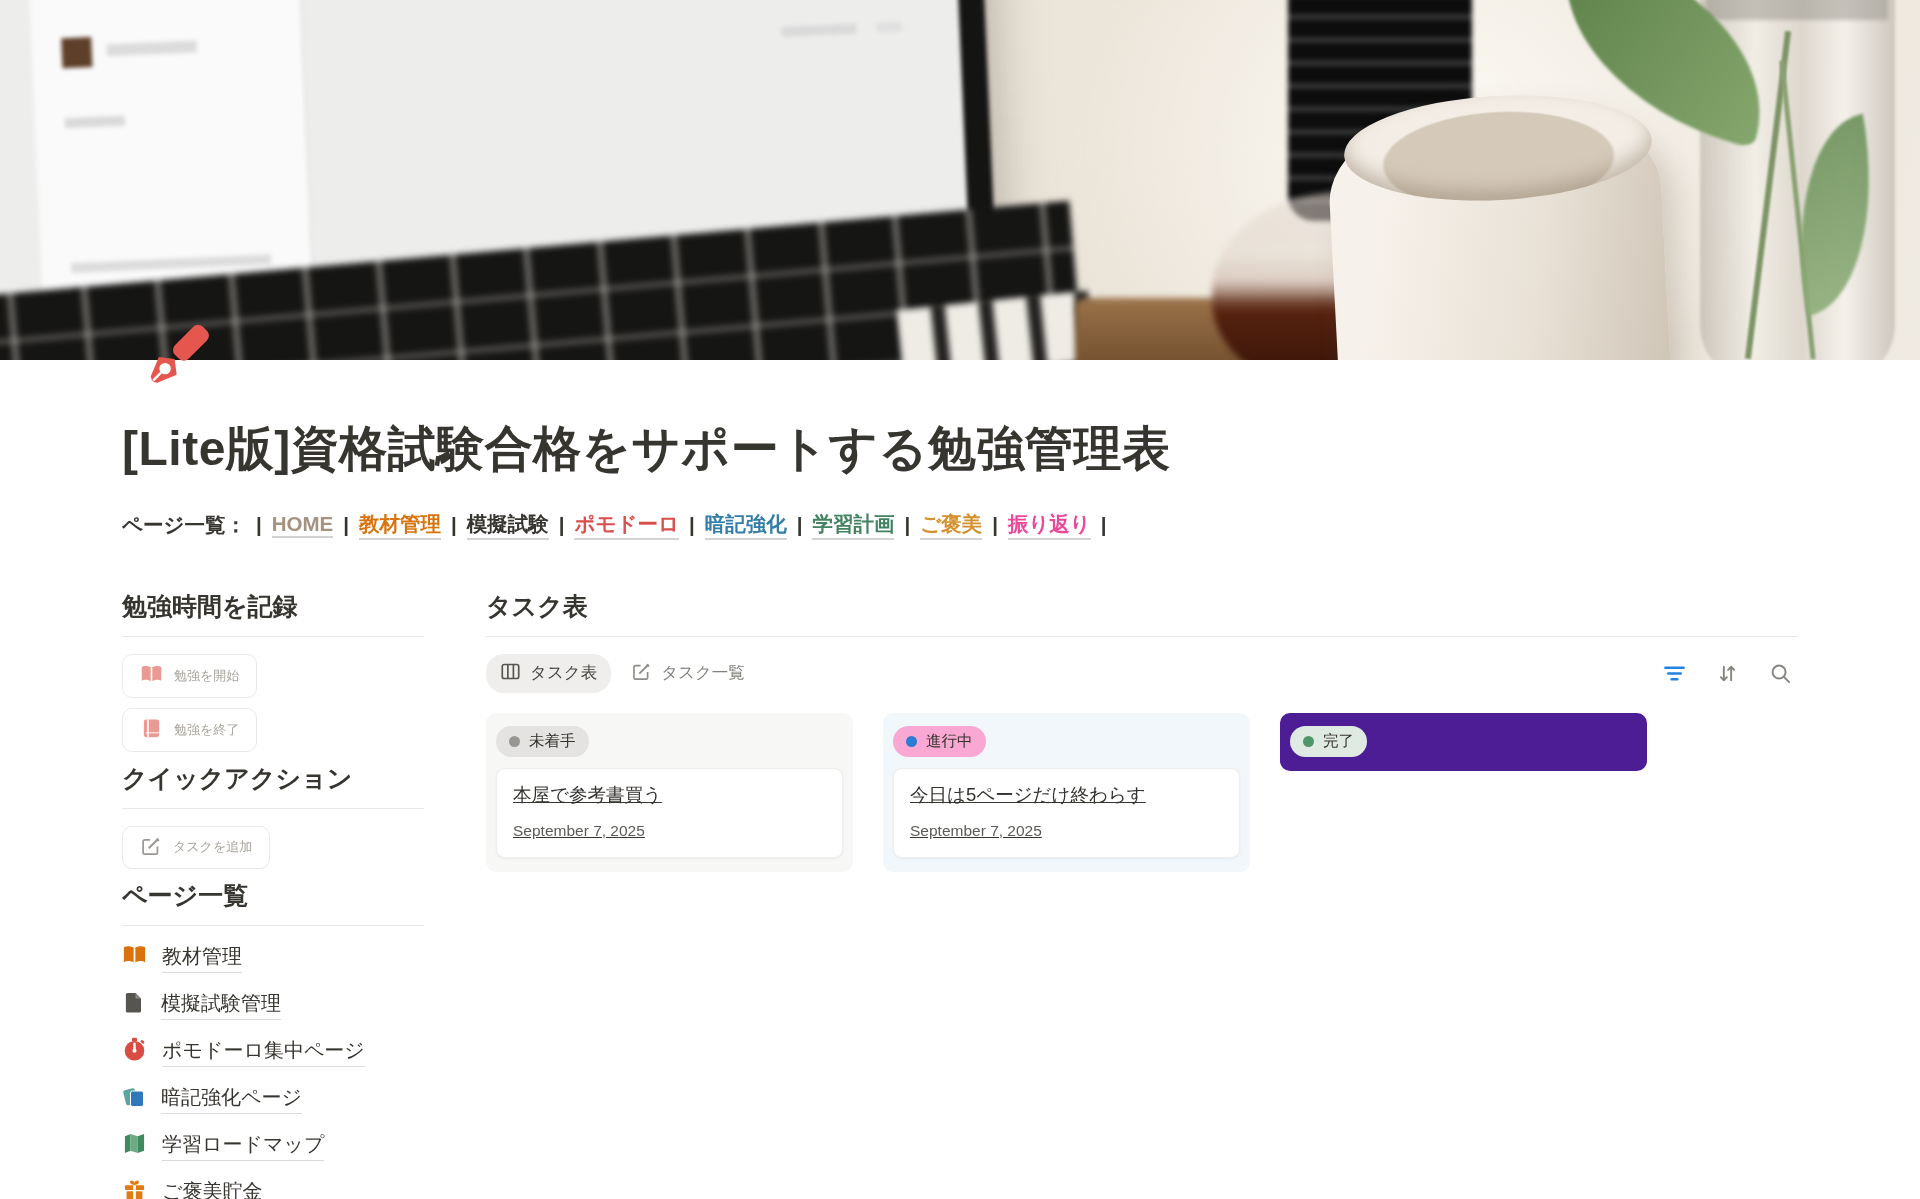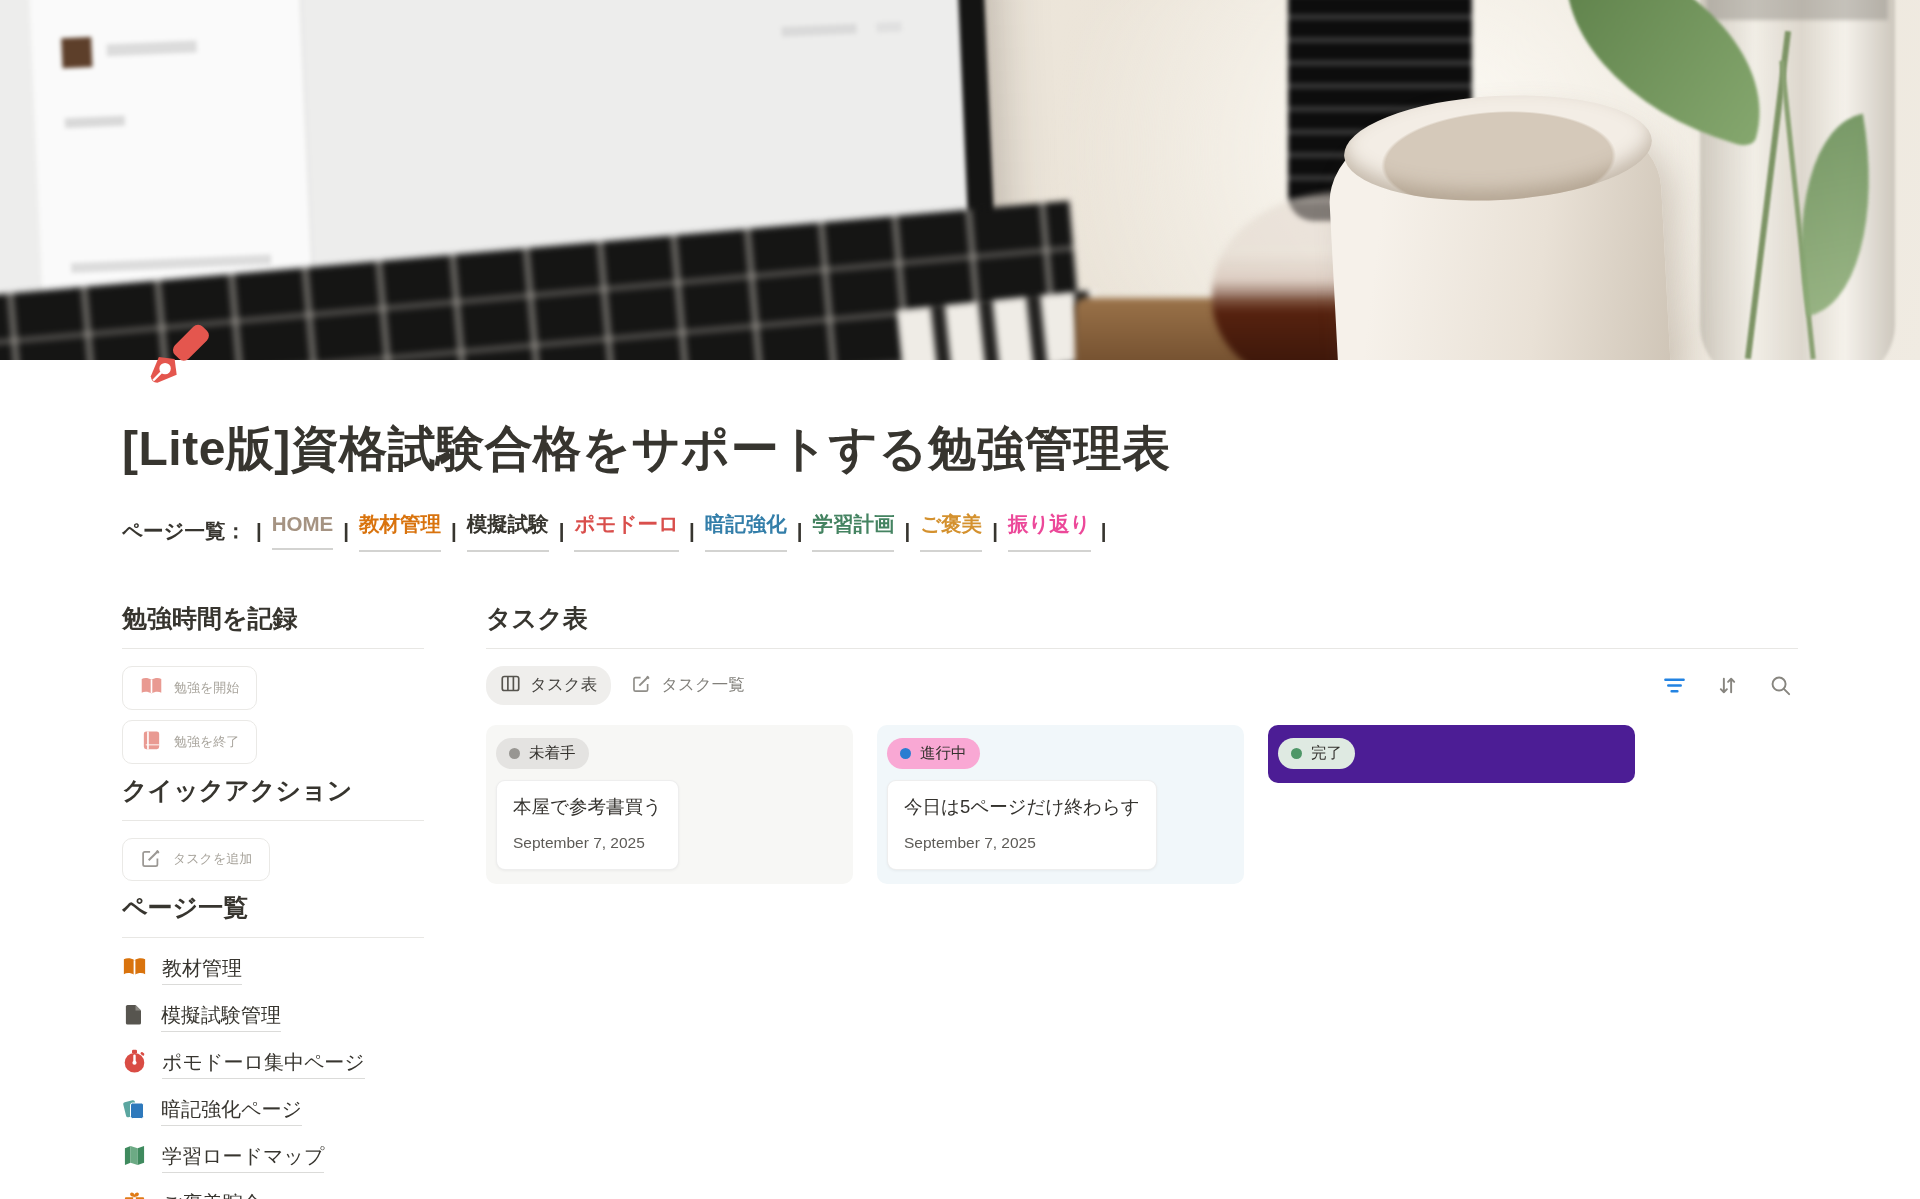--- a/index.html
+++ b/index.html
@@ -59,21 +59,21 @@
   .mug-rim{left:1344px;top:96px;width:308px;height:104px;border-radius:50%;transform:rotate(-3deg);
     background:radial-gradient(ellipse at 50% 62%,#d5c9ba 0 52%,#f3ede5 54% 100%);
     box-shadow:inset 0 -10px 18px rgba(140,122,100,.45);}
   
   .page-icon{position:absolute;left:132px;top:316px;width:84px;height:84px;z-index:5;}
   
   .content{position:relative;padding:60px 122px 0 122px;}
   h1.title{font-size:48px;line-height:1.2;font-weight:700;margin:0;letter-spacing:.5px;}
   .nav-line{margin-top:32px;font-size:20.5px;font-weight:700;display:flex;align-items:center;flex-wrap:wrap;}
   .nav-line .sep{margin:0 10px;color:#37352F;}
-  .nav-line a{cursor:pointer;text-decoration:none;border-bottom:2px solid rgba(55,53,47,.22);padding-bottom:12px;}
+  .nav-line a{cursor:pointer;text-decoration:none;border-bottom:2px solid rgba(55,53,47,.22);padding-bottom:0;}
   .lnk-c0{color:#A59382;} .lnk-c1{color:#D9730D;} .lnk-c2{color:#37352F;} .lnk-c3{color:#D94F4C;}
   .lnk-c4{color:#337EA9;} .lnk-c5{color:#448361;} .lnk-c6{color:#D4912E;} .lnk-c7{color:#ec4899;}
   .columns{display:flex;margin-top:50px;align-items:flex-start;}
   .left-col{width:302px;flex:none;}
   .right-col{flex:1;margin-left:62px;min-width:0;}
   h3.section{font-size:25px;font-weight:700;margin:0 0 13px 0;}
   .rule{border:none;border-top:1px solid #E8E7E4;margin:0 0 17px 0;}
   .sec-gap{margin-top:33px;}
   .pill-btn{display:inline-flex;align-items:center;gap:11px;background:#fff;border:1px solid #EAE9E6;
     border-radius:10px;padding:8px 17px;font-size:13px;color:#A8A49C;cursor:pointer;margin-bottom:10px;}
@@ -82,32 +82,32 @@
   .page-list{list-style:none;margin:2px 0 0 0;padding:0;}
   .page-list li{display:flex;align-items:center;gap:15px;margin-bottom:17px;cursor:pointer;}
   .page-list .plabel{font-size:20px;color:#37352F;border-bottom:1.5px solid rgba(55,53,47,.18);padding-bottom:2px;}
   
   .toolbar{display:flex;align-items:center;margin-top:2px;}
   .view-tab{display:inline-flex;align-items:center;gap:9px;font-size:16.5px;cursor:pointer;}
   .view-tab.active{background:#EFEEEC;border-radius:18px;padding:7px 14px;color:#45433F;font-weight:500;}
   .view-tab.inactive{color:#82807B;padding:7px 10px;margin-left:10px;}
   .tb-icons{margin-left:auto;display:flex;align-items:center;gap:30px;margin-right:6px;}
   .tb-icons span{cursor:pointer;display:inline-flex;}
-  .board{display:flex;gap:24px;margin-top:20px;align-items:flex-start;}
+  .board{display:flex;gap:30px;margin-top:20px;align-items:flex-start;}
   .bcol{width:347px;flex:none;border-radius:10px;padding:13px 10px 14px 10px;}
   .bcol.pending{background:#F7F7F5;}
   .bcol.progress{background:#F1F7FA;}
   .bcol.done{background:#4c1d95;}
   .gpill{display:inline-flex;align-items:center;gap:9px;border-radius:999px;padding:5px 13px;
     font-size:15.5px;color:#34322E;font-weight:500;}
   .gpill .dot{width:11px;height:11px;border-radius:50%;}
   .pending .gpill{background:#E4E3E1;} .pending .dot{background:#989692;}
   .progress .gpill{background:#f9a8d4;} .progress .dot{background:#2B7DD1;}
   .done .gpill{background:#DFEAE2;} .done .dot{background:#4F9768;}
-  .cards{margin-top:11px;display:flex;flex-direction:row;gap:10px;}
+  .cards{margin-top:11px;display:flex;flex-direction:column;gap:10px;text-decoration:underline;}
   .card{background:#fff;border:1px solid rgba(15,15,15,.07);border-radius:9px;
     box-shadow:0 1px 3px rgba(15,15,15,.05);padding:14px 16px 17px 16px;cursor:pointer;}
   .card .ctitle{font-size:18.5px;color:#34322E;line-height:1.3;}
   .card .cdate{font-size:15.5px;color:#5D5B57;margin-top:15px;}
 </style>
 </head>
 <body>
 
 <div class="cover">
   <div class="smudge"></div>

